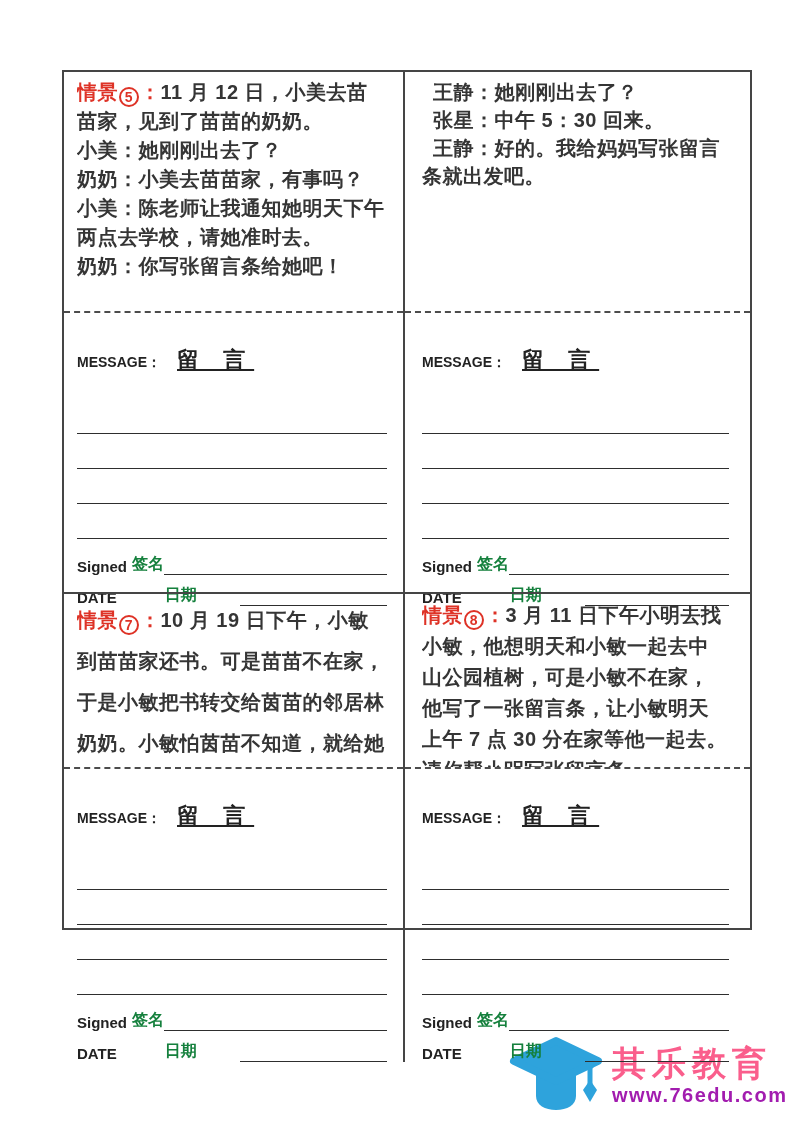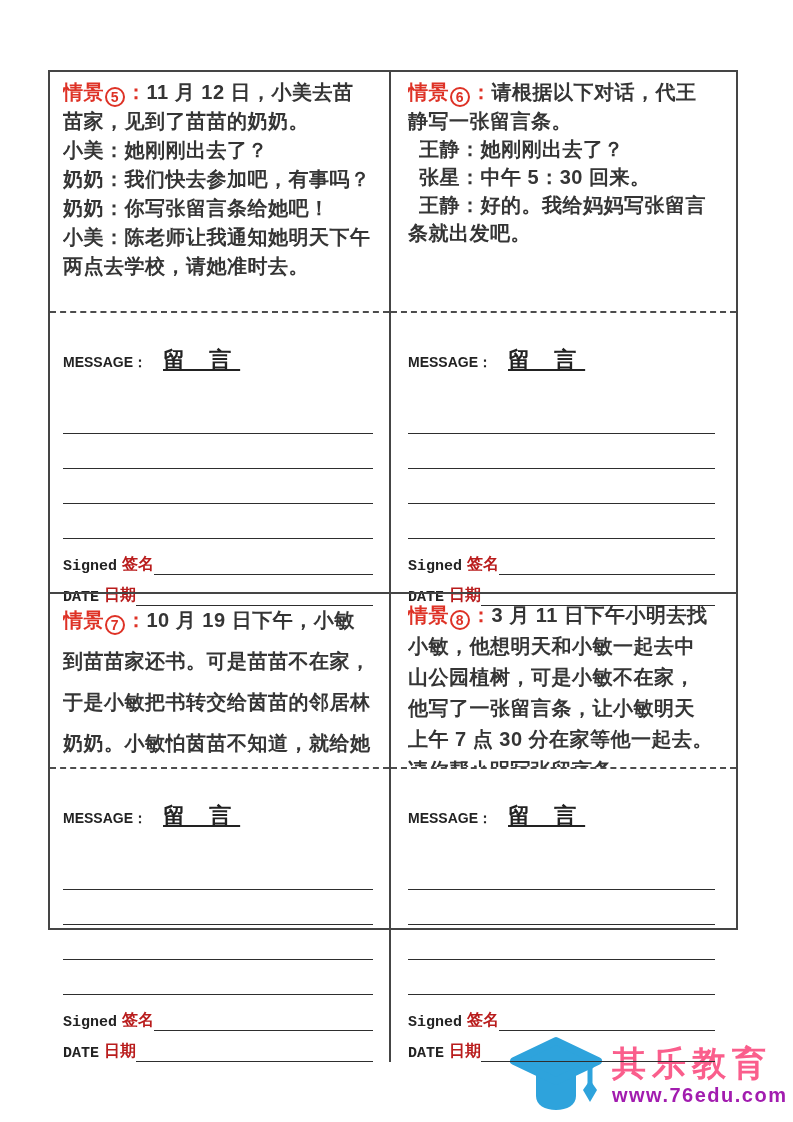--- a/index.html
+++ b/index.html
@@ -3,21 +3,21 @@
 <meta charset="utf-8">
 <style>
   html,body{margin:0;padding:0;}
   body{
     width:793px;height:1122px;position:relative;background:#ffffff;
     font-family:"Liberation Sans","DejaVu Sans",sans-serif;
     overflow:hidden;
   }
   
   .sheet{
-    position:absolute;left:48px;top:70px;width:690px;height:860px;
+    position:absolute;left:62px;top:70px;width:690px;height:860px;
     box-sizing:border-box;border:2px solid #454545;
     display:grid;grid-template-columns:339px 1fr;grid-template-rows:520px 1fr;
     z-index:2;background:transparent;
   }
   .cell{box-sizing:border-box;padding:6px 16px 0 13px;position:relative;background:transparent;}
   .cell.right{border-left:2px solid #454545;padding-left:17px;padding-right:21px;}
   .cell.bottom{border-top:2px solid #454545;}
   
   .scenario{overflow:hidden;}
   .row-top .scenario{height:233px;}
@@ -39,23 +39,23 @@
   .dash{border-top:2px dashed #4c4c4c;height:0;}
   .cell .dash{margin-left:-13px;margin-right:-16px;}
   .cell.right .dash{margin-left:-17px;margin-right:-21px;}
   
   .msg-head{margin-top:32px;display:flex;align-items:baseline;color:#222;}
   .msg-en{font-size:14px;font-weight:700;}
   .msg-cn{font-size:22px;font-weight:700;margin-left:16px;letter-spacing:9px;text-decoration:underline;}
   .lines{margin-top:24px;}
   .wl{height:34px;border-bottom:1.5px solid #2e2e2e;}
   .sig-row{display:flex;align-items:flex-end;margin-top:14px;height:22px;}
-  .date-row{display:flex;align-items:flex-end;margin-top:9px;height:22px;}
-  .lab-en{font-size:15px;font-weight:700;color:#222;font-family:Liberation Mono, monospace;}
-  .lab-cn{font-size:16px;font-weight:700;color:#b91c1c;margin-left:5px;}
+  .date-row{display:flex;align-items:flex-end;margin-top:9px;height:22px;gap:43px;}
+  .lab-en{font-size:15px;font-weight:700;color:#222;}
+  .lab-cn{font-size:16px;font-weight:700;color:#15803d;margin-left:5px;}
   .fill{flex:1;border-bottom:1.5px solid #2e2e2e;height:100%;}
   
   .logo{position:absolute;left:506px;top:1034px;display:flex;z-index:1;}
   .cap{width:100px;height:84px;flex:none;}
   .logo-text{margin-left:6px;margin-top:10px;}
   .brand{font-size:34px;font-weight:700;color:#fa5e8c;letter-spacing:6px;line-height:38px;white-space:nowrap;}
   .url{font-size:20px;font-weight:700;color:#a21caf;letter-spacing:1.5px;line-height:22px;margin-top:2px;white-space:nowrap;}
 </style>
 </head>
 <body>
@@ -75,23 +75,23 @@
 </div>
 
 <div class="sheet">
 
   <div class="cell row-top c5">
     <div class="scenario">
       <p>
         <span class="badge">情景</span><span class="badge-num">5</span><span class="badge">：</span><span>11 月 12 日，小美去苗苗家，见到了苗苗的奶奶。</span>
       </p>
       <p>小美：她刚刚出去了？</p>
-      <p>奶奶：我们快去参加吧，有事吗？</p>
+      <p>奶奶：小美去苗苗家，有事吗？</p>
+      <p>小美：陈老师让我通知她明天下午两点去学校，请她准时去。</p>
       <p>奶奶：你写张留言条给她吧！</p>
-      <p>小美：陈老师让我通知她明天下午两点去学校，请她准时去。</p>
     </div>
     <div class="dash"></div>
     <div class="msg">
       <div class="msg-head">
         <span class="msg-en">MESSAGE：</span>
         <span class="msg-cn">留 言</span>
       </div>
       <div class="lines">
         <div class="wl"></div>
         <div class="wl"></div>
@@ -106,23 +106,20 @@
       <div class="date-row">
         <span class="lab-en">DATE</span>
         <span class="lab-cn">日期</span>
         <span class="fill"></span>
       </div>
     </div>
   </div>
 
   <div class="cell right row-top c6">
     <div class="scenario">
-      <p>
-        <span class="badge">情景</span><span class="badge-num">6</span><span class="badge">：</span><span>请根据以下对话，代王静写一张留言条。</span>
-      </p>
       <p class="ind">王静：她刚刚出去了？</p>
       <p class="ind">张星：中午 5：30 回来。</p>
       <p class="ind">王静：好的。我给妈妈写张留言条就出发吧。</p>
     </div>
     <div class="dash"></div>
     <div class="msg">
       <div class="msg-head">
         <span class="msg-en">MESSAGE：</span>
         <span class="msg-cn">留 言</span>
       </div>

